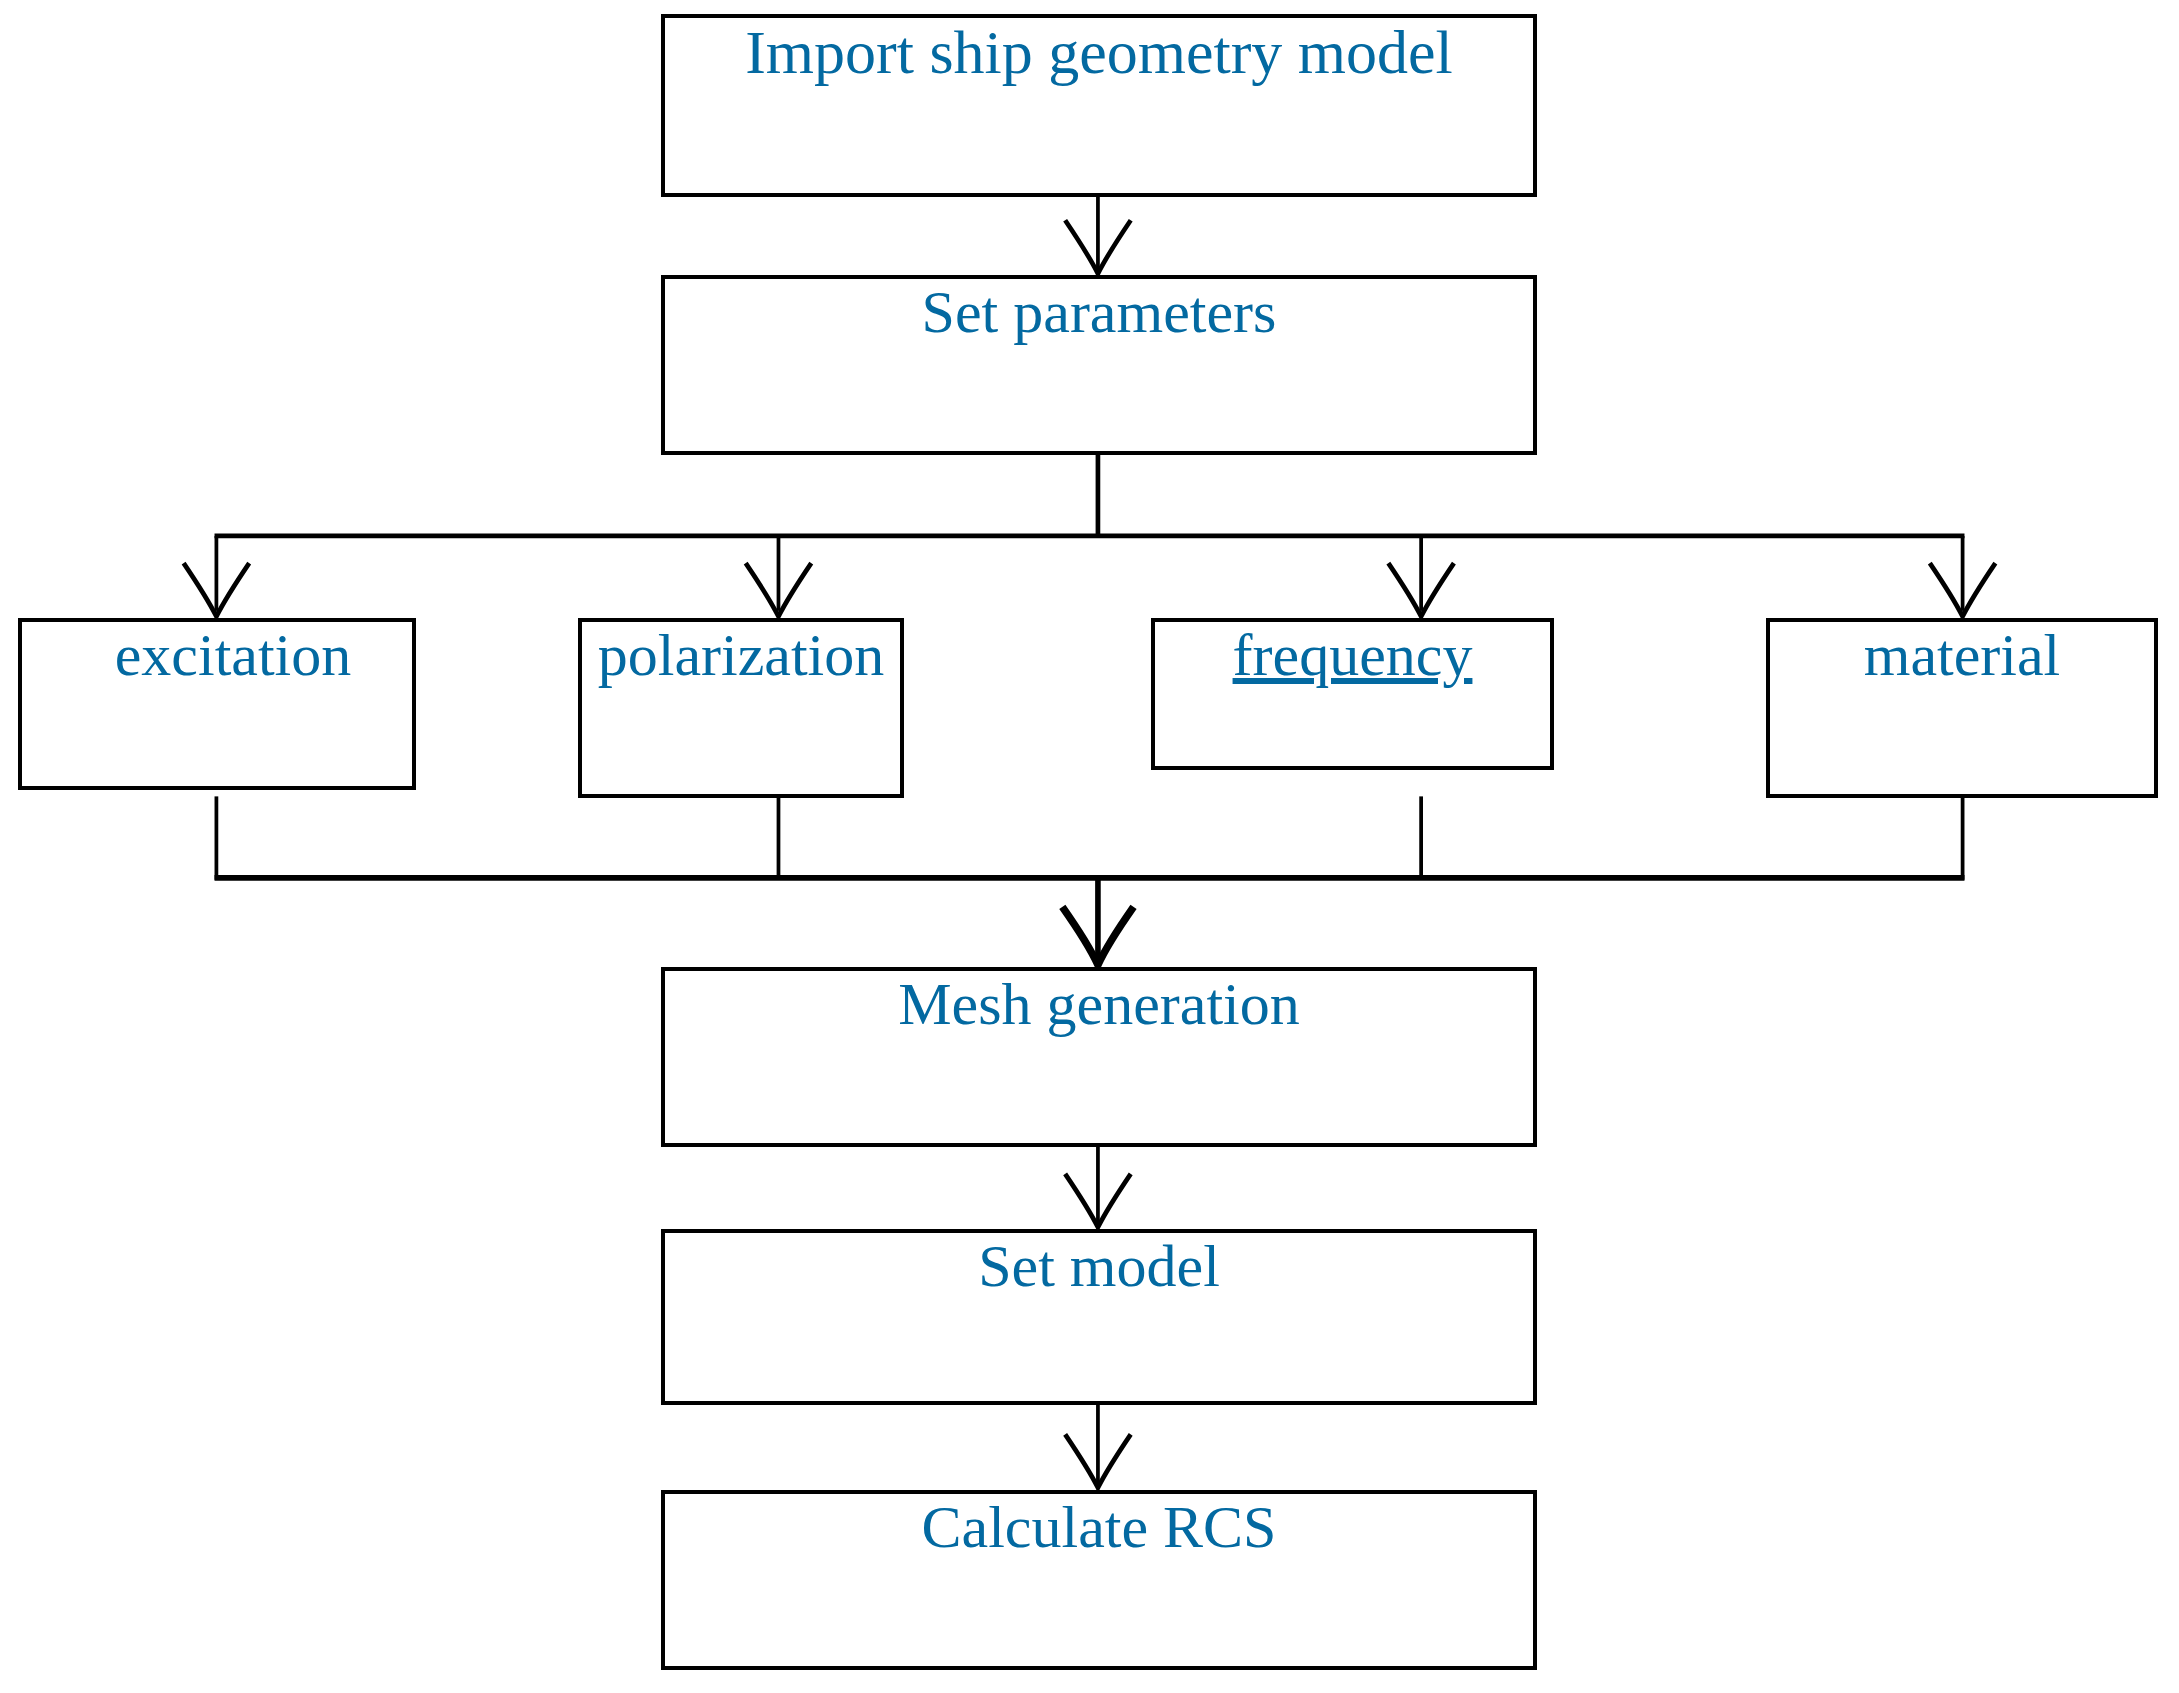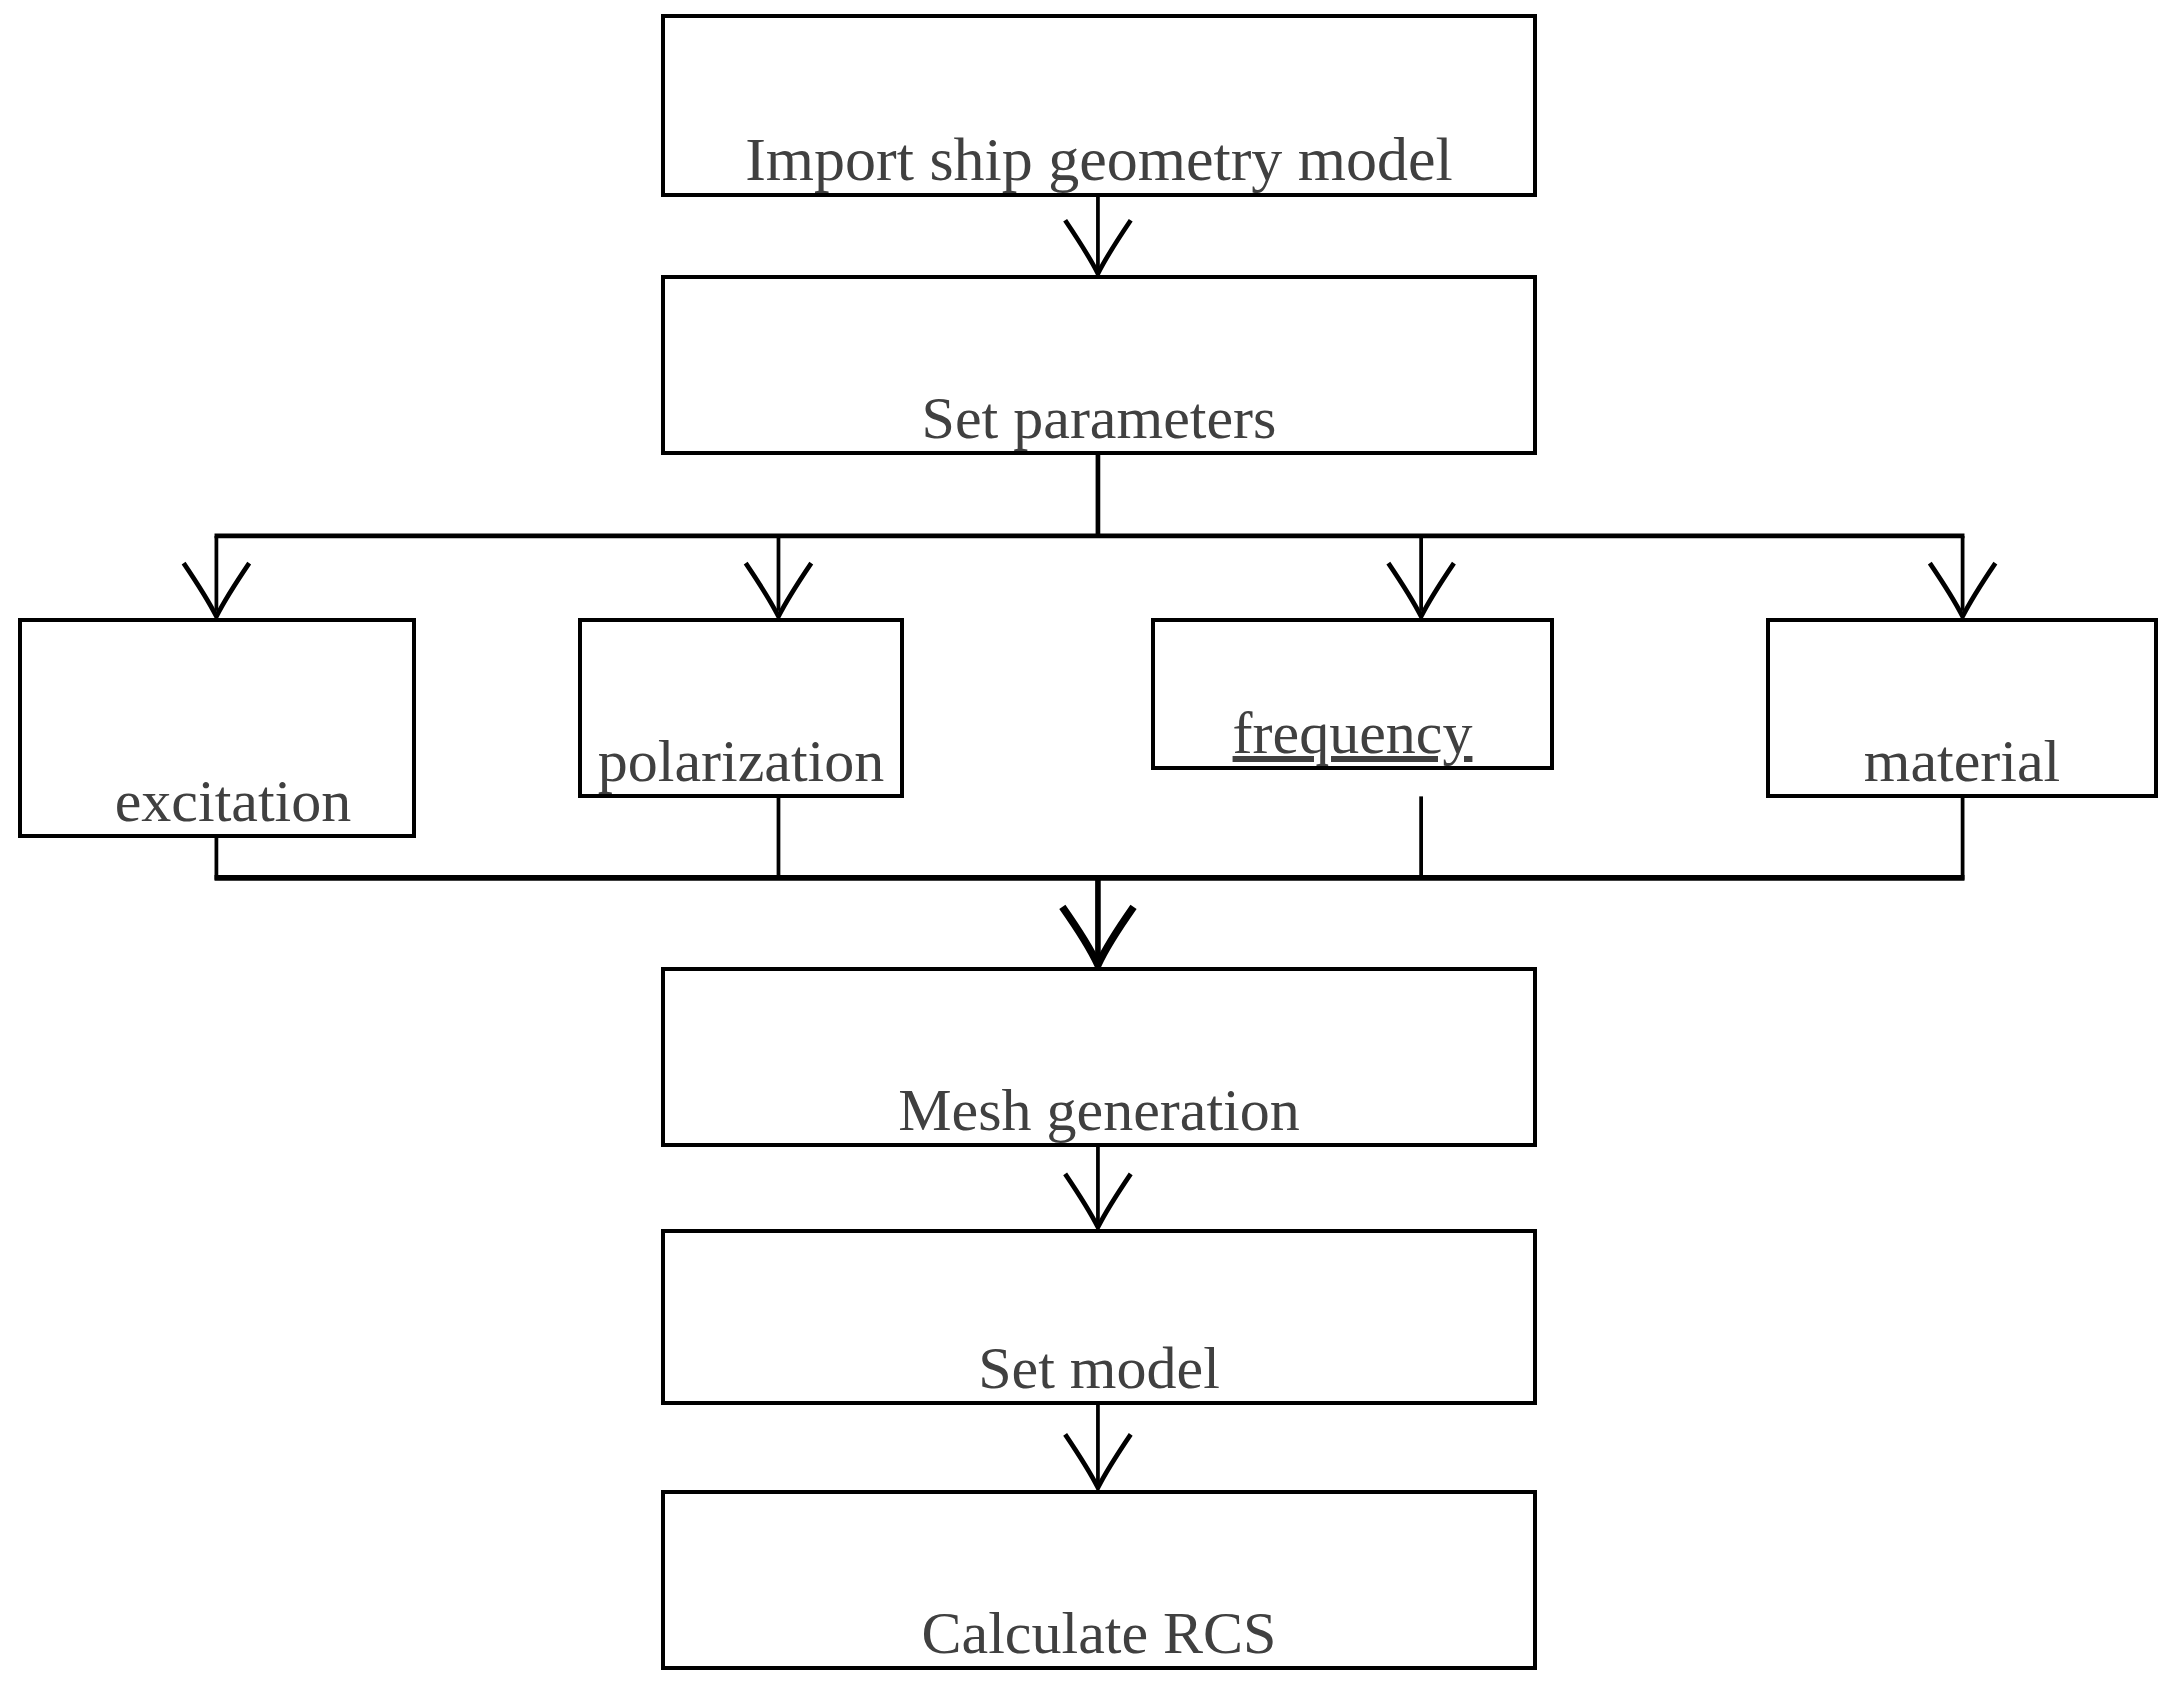--- a/index.html
+++ b/index.html
@@ -21,33 +21,33 @@
     top: 0;
     width: 2179px;
     height: 1693px;
   }
   .node {
     position: absolute;
     box-sizing: border-box;
     background: #ffffff;
     border: 4.7px solid #000000;
     display: flex;
-    align-items: flex-end;
+    align-items: flex-start;
     justify-content: center;
     text-align: center;
     font-size: 60px;
     line-height: 1.1;
-    color: #404040;
+    color: #0369a1;
     white-space: nowrap;
   }
   
   #n-import         { left: 661px;  top: 14px;   width: 876px; height: 183px; font-size: 62px; }
   #n-set-parameters { left: 661px;  top: 275px;  width: 876px; height: 180px; }
   
-  #n-excitation     { left: 18px;   top: 618px;  width: 398px; height: 220px; padding-left: 32px; }
+  #n-excitation     { left: 18px;   top: 618px;  width: 398px; height: 172px; padding-left: 32px; }
   #n-polarization   { left: 578px;  top: 618px;  width: 326px; height: 180px; }
   #n-frequency      { left: 1151px; top: 618px;  width: 403px; height: 152px; text-decoration: underline; }
   #n-material       { left: 1766px; top: 618px;  width: 392px; height: 180px; }
   
   #n-mesh           { left: 661px;  top: 967px; width: 876px; height: 180px; }
   #n-solver         { left: 661px;  top: 1229px; width: 876px; height: 176px; }
   #n-calc           { left: 661px;  top: 1490px; width: 876px; height: 180px; }
 
   .wires line, .wires path {
     stroke: #000000;

